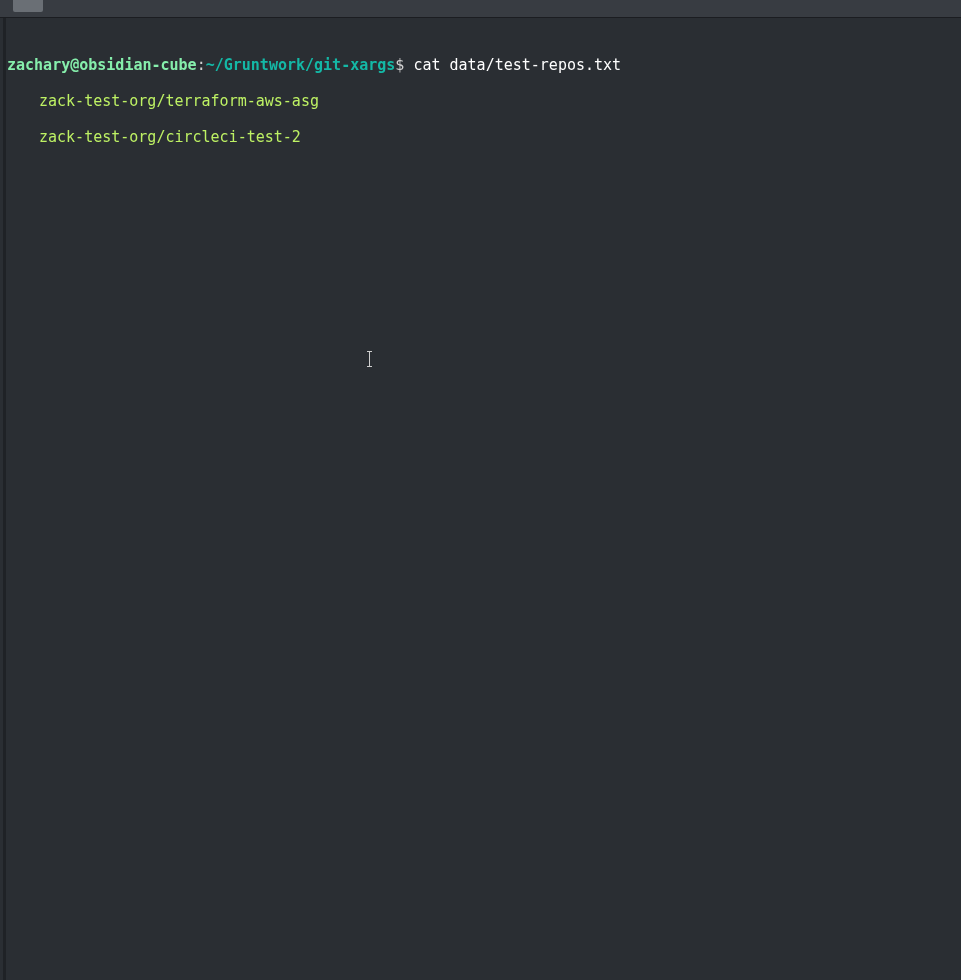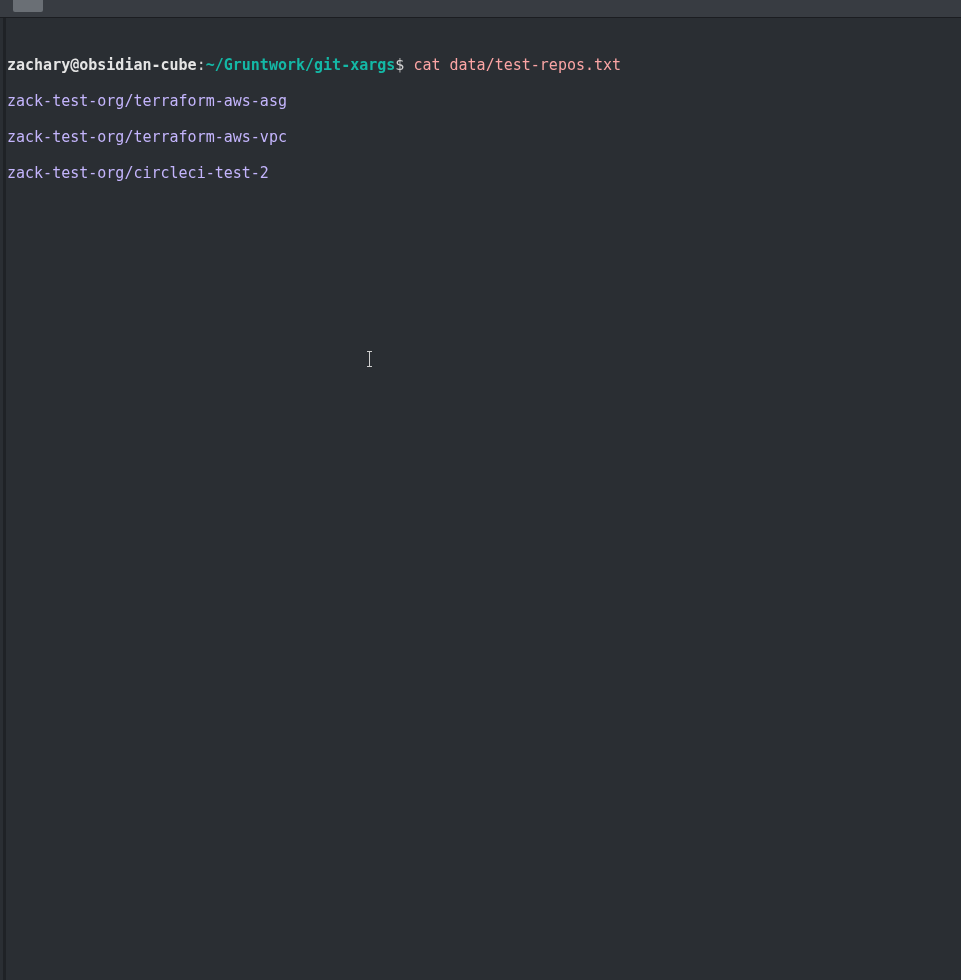--- a/index.html
+++ b/index.html
@@ -39,26 +39,26 @@
       letter-spacing: 0px;
     }
     .terminal-inner {
       position: absolute;
       left: 3px;
       top: 0;
       bottom: 0;
       width: 3px;
       background: #1f2226;
     }
-    .prompt-user { color: #e5e5e5; font-weight: bold; }
+    .prompt-user { color: #86efac; font-weight: bold; }
     .prompt-colon { color: #d0d0d0; }
     .prompt-path { color: #14b8a6; font-weight: bold; }
     .prompt-dollar { color: #d0d0d0; }
-    .cmd { color: #fca5a5; }
-    .output-line { color: #c4b5fd; }
+    .cmd { color: #ffffff; }
+    .output-line { color: #bef264; margin-left: 32px; }
     .cursor-block {
       display: inline-block;
       width: 9px;
       height: 16px;
       background: #d0d0d0;
       vertical-align: -2px;
       margin-left: 2px;
     }
     .text-cursor {
       position: absolute;
@@ -85,16 +85,15 @@
 <body>
 
 <div class="titlebar">
   <div class="titlebar-tab"></div>
 </div>
 
 <div class="terminal">
   <div class="terminal-inner"></div>
 <div><span class="prompt-user">zachary@obsidian-cube</span><span class="prompt-colon">:</span><span class="prompt-path">~/Gruntwork/git-xargs</span><span class="prompt-dollar">$ </span><span class="cmd">cat data/test-repos.txt</span></div>
 <div class="output-line">zack-test-org/terraform-aws-asg</div>
-<div class="output-line">zack-test-org/terraform-aws-vpc</div>
 <div class="output-line">zack-test-org/circleci-test-2</div>
   <div class="text-cursor"></div>
 </div>
 
 </body></html>

